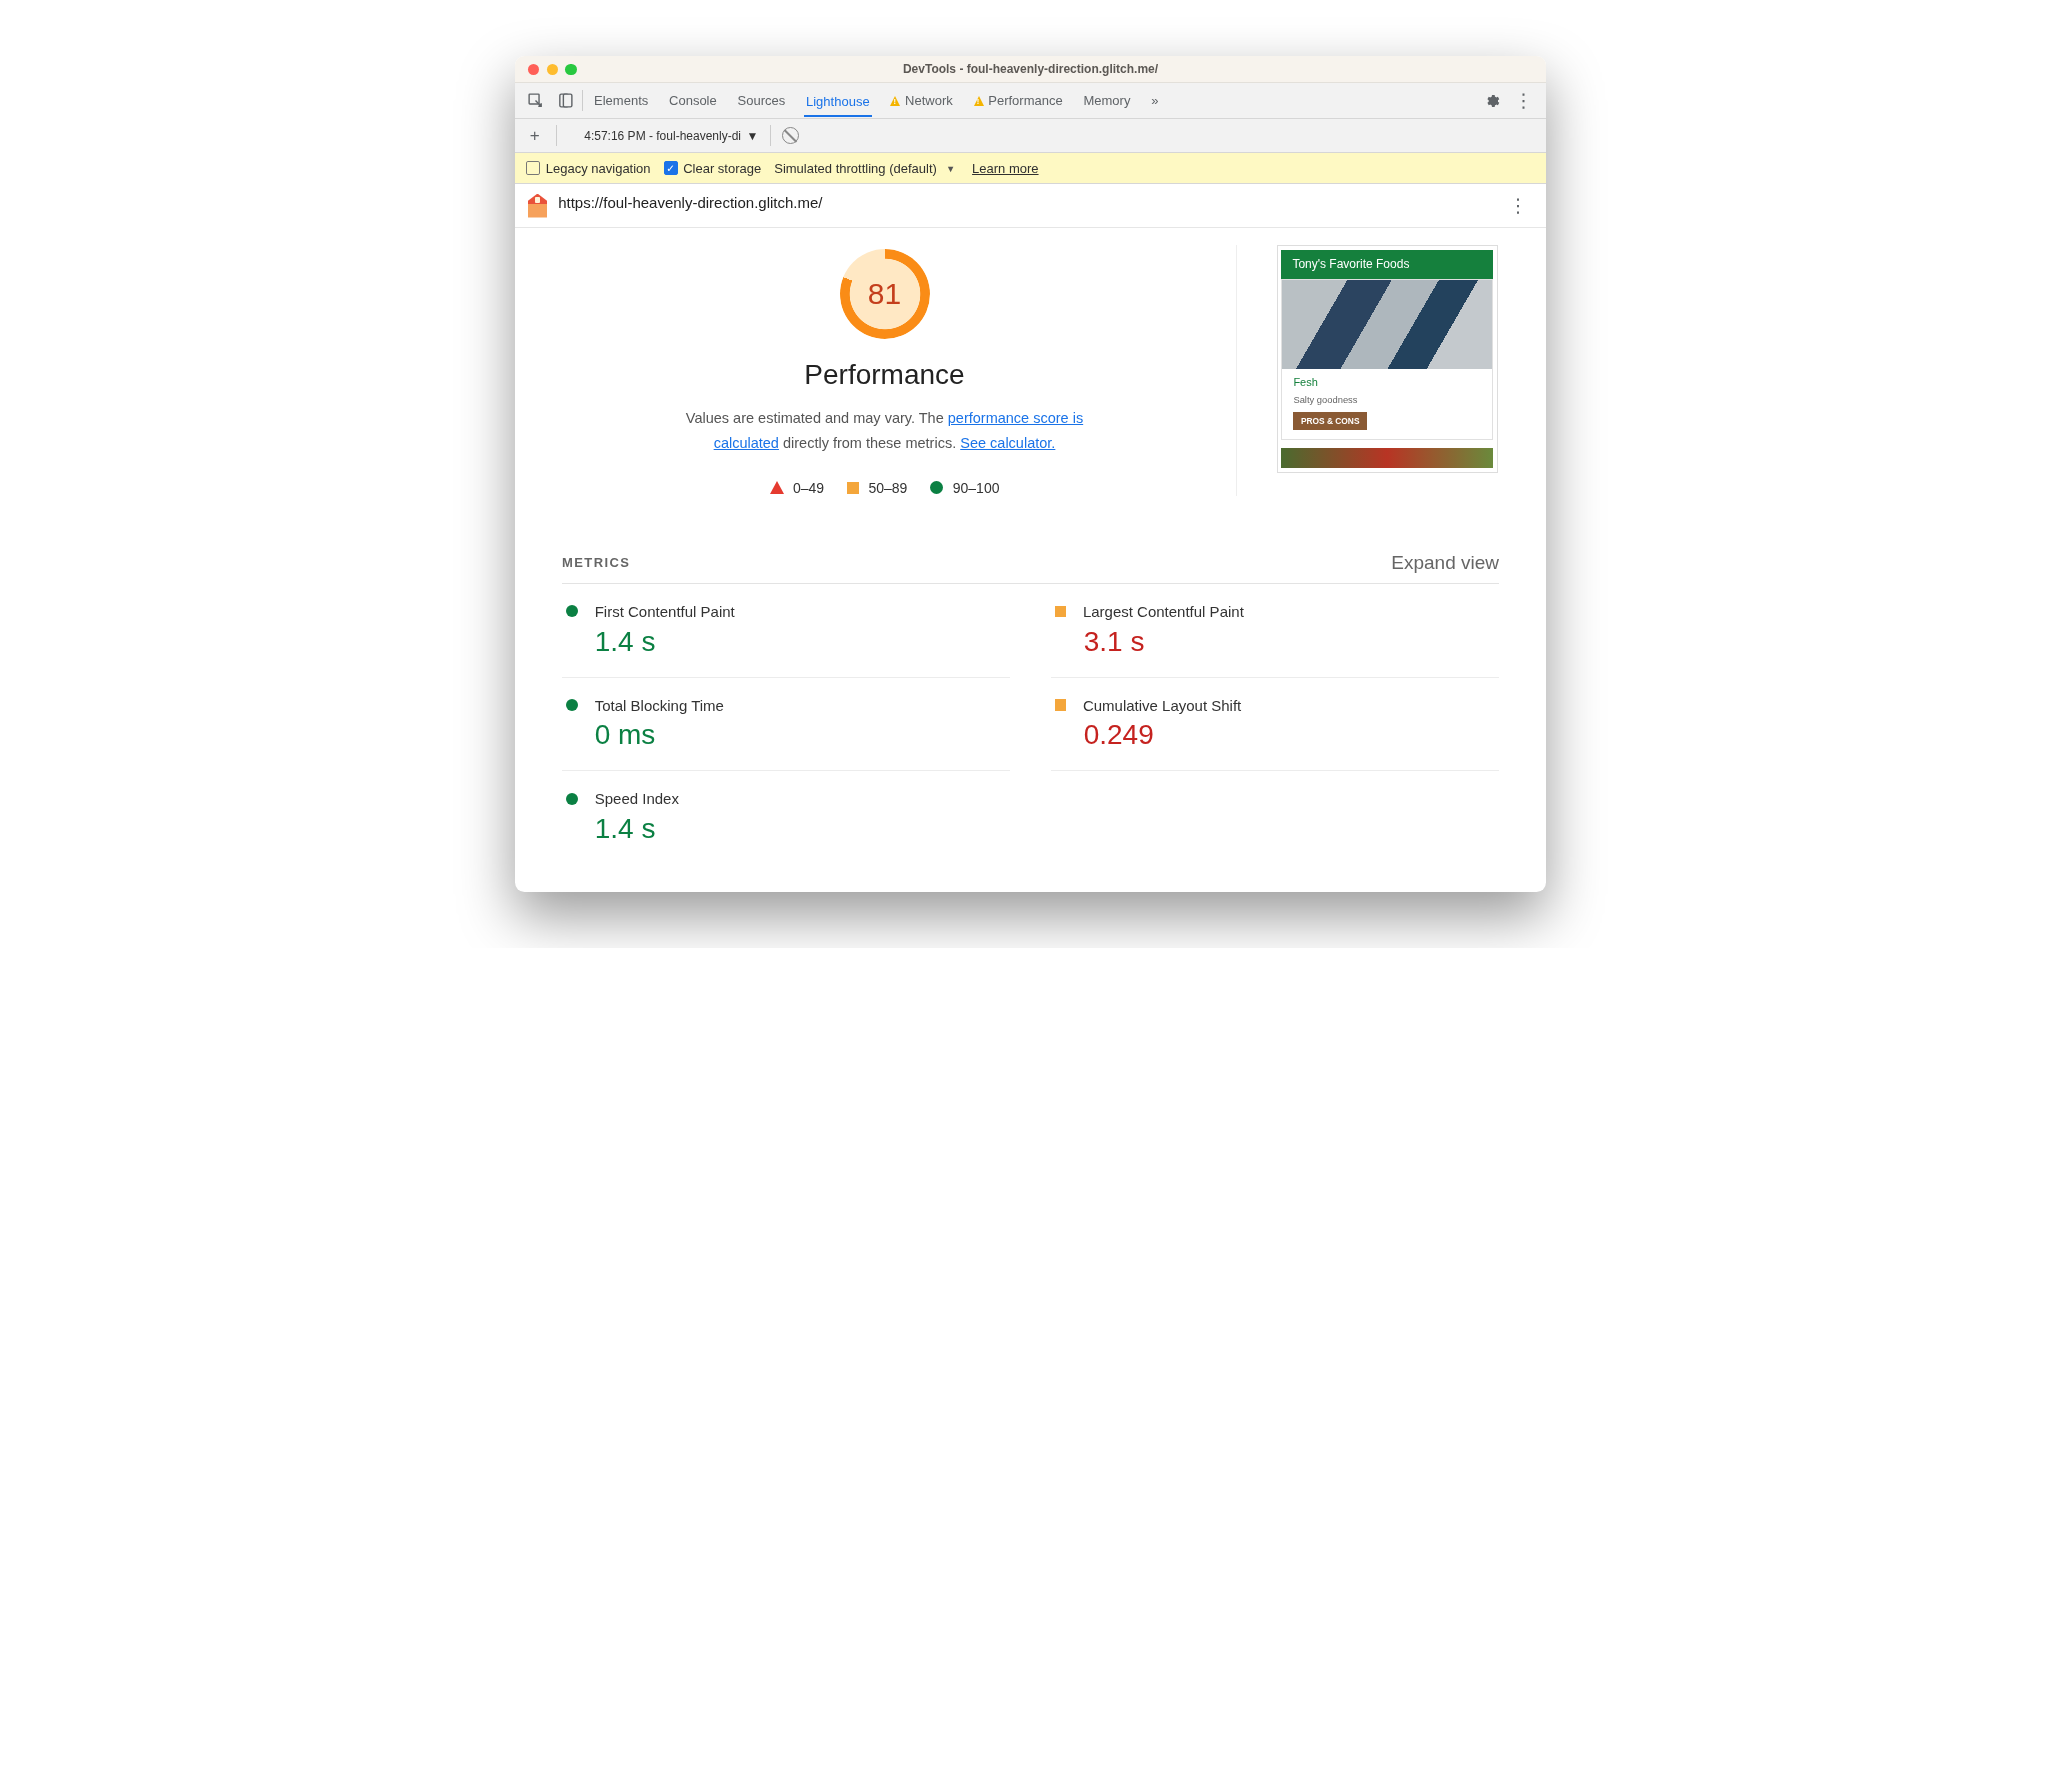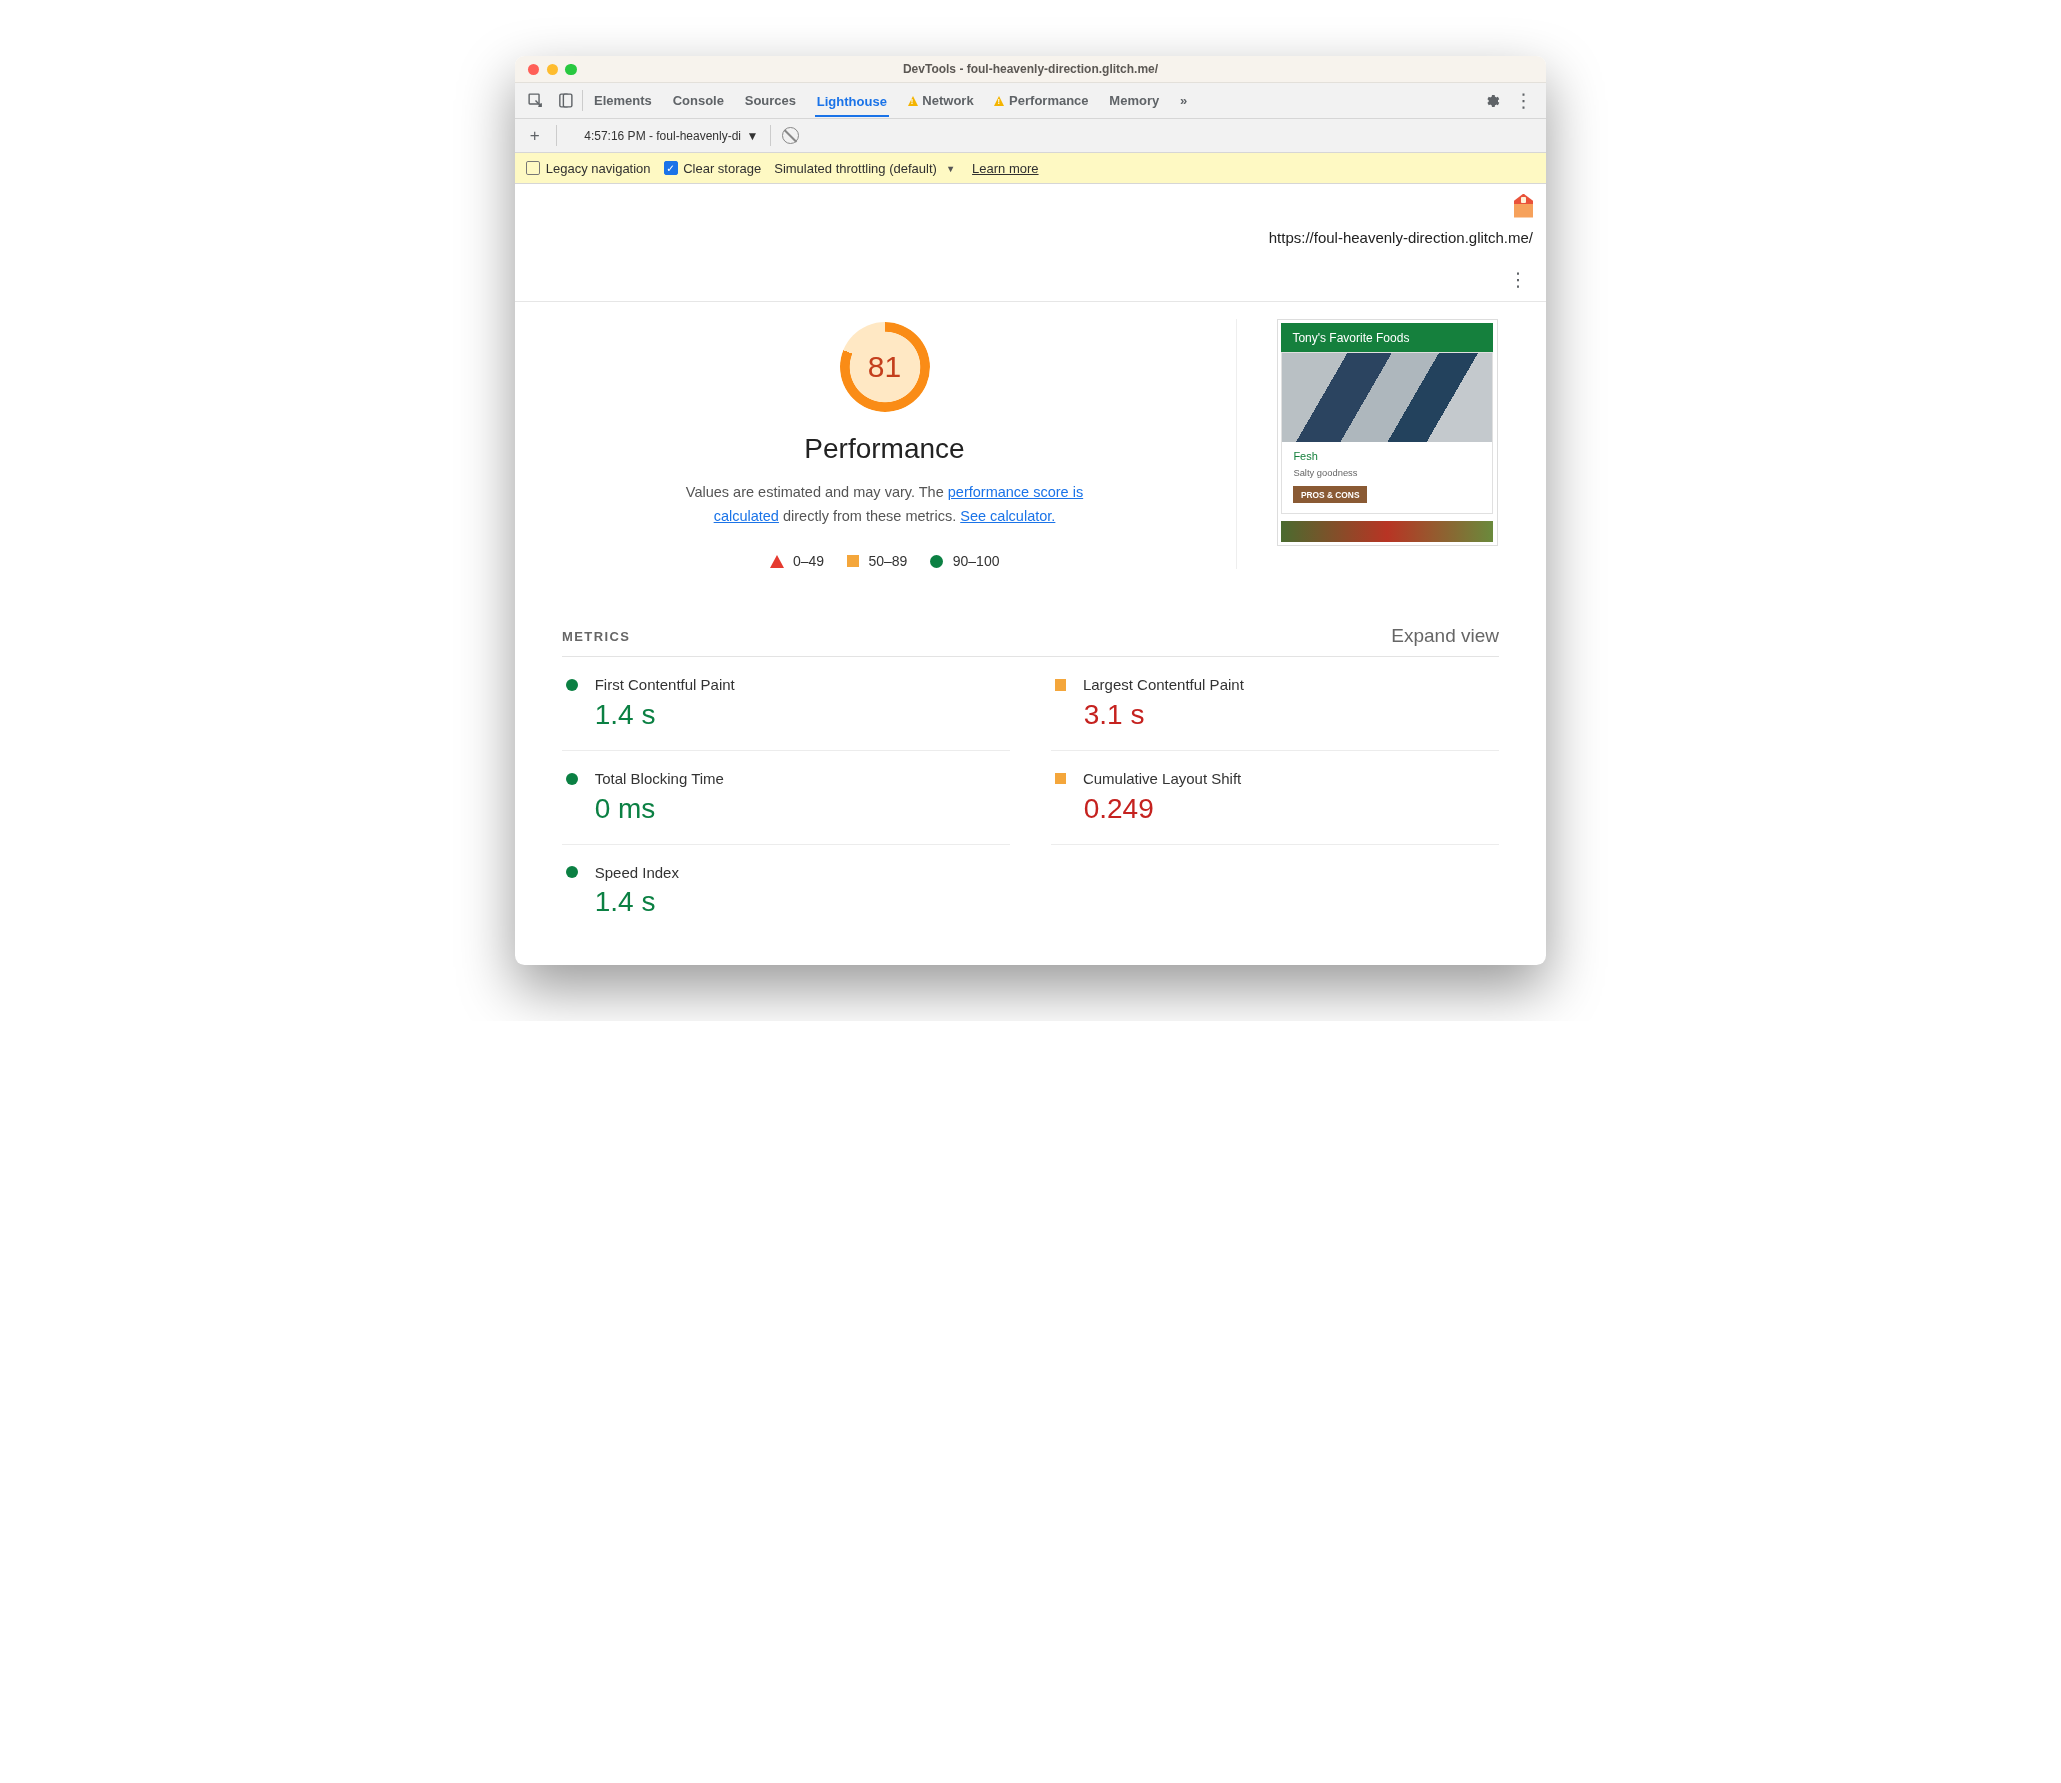--- a/index.html
+++ b/index.html
@@ -32,21 +32,21 @@
 .tabs-row {
   display: flex;
   align-items: center;
   background: #f2f2f2;
   border-bottom: 0.9px solid #d6d6d6;
   padding: 0 7.5px;
   height: 36px;
 }
 .icon-btn { width: 26px; height: 26px; display:flex; align-items:center; justify-content:center; color:#5f6367; cursor:pointer; margin-right:3.7px;}
 .tabs { display: flex; gap: 17px; margin-left: 9.4px; align-items:center; }
-.tab { font-size: 13px; color: #5f6367; padding: 9.4px 1.9px; cursor: pointer; display:flex; align-items:center; gap:4.7px;font-weight:bold; }
+.tab { font-size: 13px; color: #5f6367; padding: 9.4px 1.9px; cursor: pointer; display:flex; align-items:center; gap:4.7px; }
 .tab.active { color: #1a73e8; border-bottom: 2.8px solid #1a73e8; padding-bottom: 6.6px; }
 .warn-tri { width:0; height:0; border-left:5.6px solid transparent; border-right:5.6px solid transparent; border-bottom:10.3px solid #f4b400; display:inline-block; position:relative; }
 .warn-tri::after { content:"!"; position:absolute; left:-1.9px; top:0.9px; font-size:7.5px; font-weight:700; color:#fff; }
 .spacer { flex: 1; }
 
 .sub-row {
   display: flex;
   align-items: center;
   background: #f2f2f2;
   border-bottom: 0.9px solid #d6d6d6;
@@ -71,23 +71,22 @@
   font-size: 13px;
   color: #303030;
 }
 .chk { display:flex; align-items:center; gap:5.6px; }
 .chkbox { width:14px; height:14px; border:1.4px solid #777; border-radius:1.9px; display:flex; align-items:center; justify-content:center; cursor:pointer;}
 .chkbox.checked { background:#1a73e8; border-color:#1a73e8; color:#fff; font-size:10.3px;}
 .learn { text-decoration: underline; color:#303030; cursor:pointer; }
 .dd-caret { font-size:9.4px; margin:0 3.7px; color:#555;}
 
 .addr-row {
-  display:flex; align-items:flex-end; padding: 9.4px 13px; gap: 11.2px;
+  display:flex; align-items:flex-start; padding: 9.4px 13px; gap: 11.2px;
   border-bottom: 0.9px solid #e6e6e6;
-  flex-direction: column;
 }
 .lh-logo { width:19px; height:24px; background: linear-gradient(to bottom, #e9523a 0 40%, #f6a15b 40% 100%); clip-path: polygon(50% 0, 100% 30%, 100% 100%, 0 100%, 0 30%); position:relative;}
 .lh-logo::after{content:"";position:absolute;top:3.7px;left:6.6px;width:5.6px;height:5.6px;background:#fff4da;border-radius:0.9px;}
 .addr { font-size: 15px; color:#222; }
 .vdots { font-size: 19px; color:#5f6367; cursor:pointer; padding:0 5.6px; letter-spacing:0;}
 
 .report { display:flex; padding: 17px 37px 0 37px; gap:28px; }
 .gauge-col { flex:1; display:flex; flex-direction:column; align-items:center; border-right:0.9px solid #eee; padding-right:19px;}
 .gauge-wrap { position:relative; width:90px; height:90px; margin-top:3.7px;}
 .gauge-bg { position:absolute; inset:0; border-radius:50%; background:#ffe8c4;}

